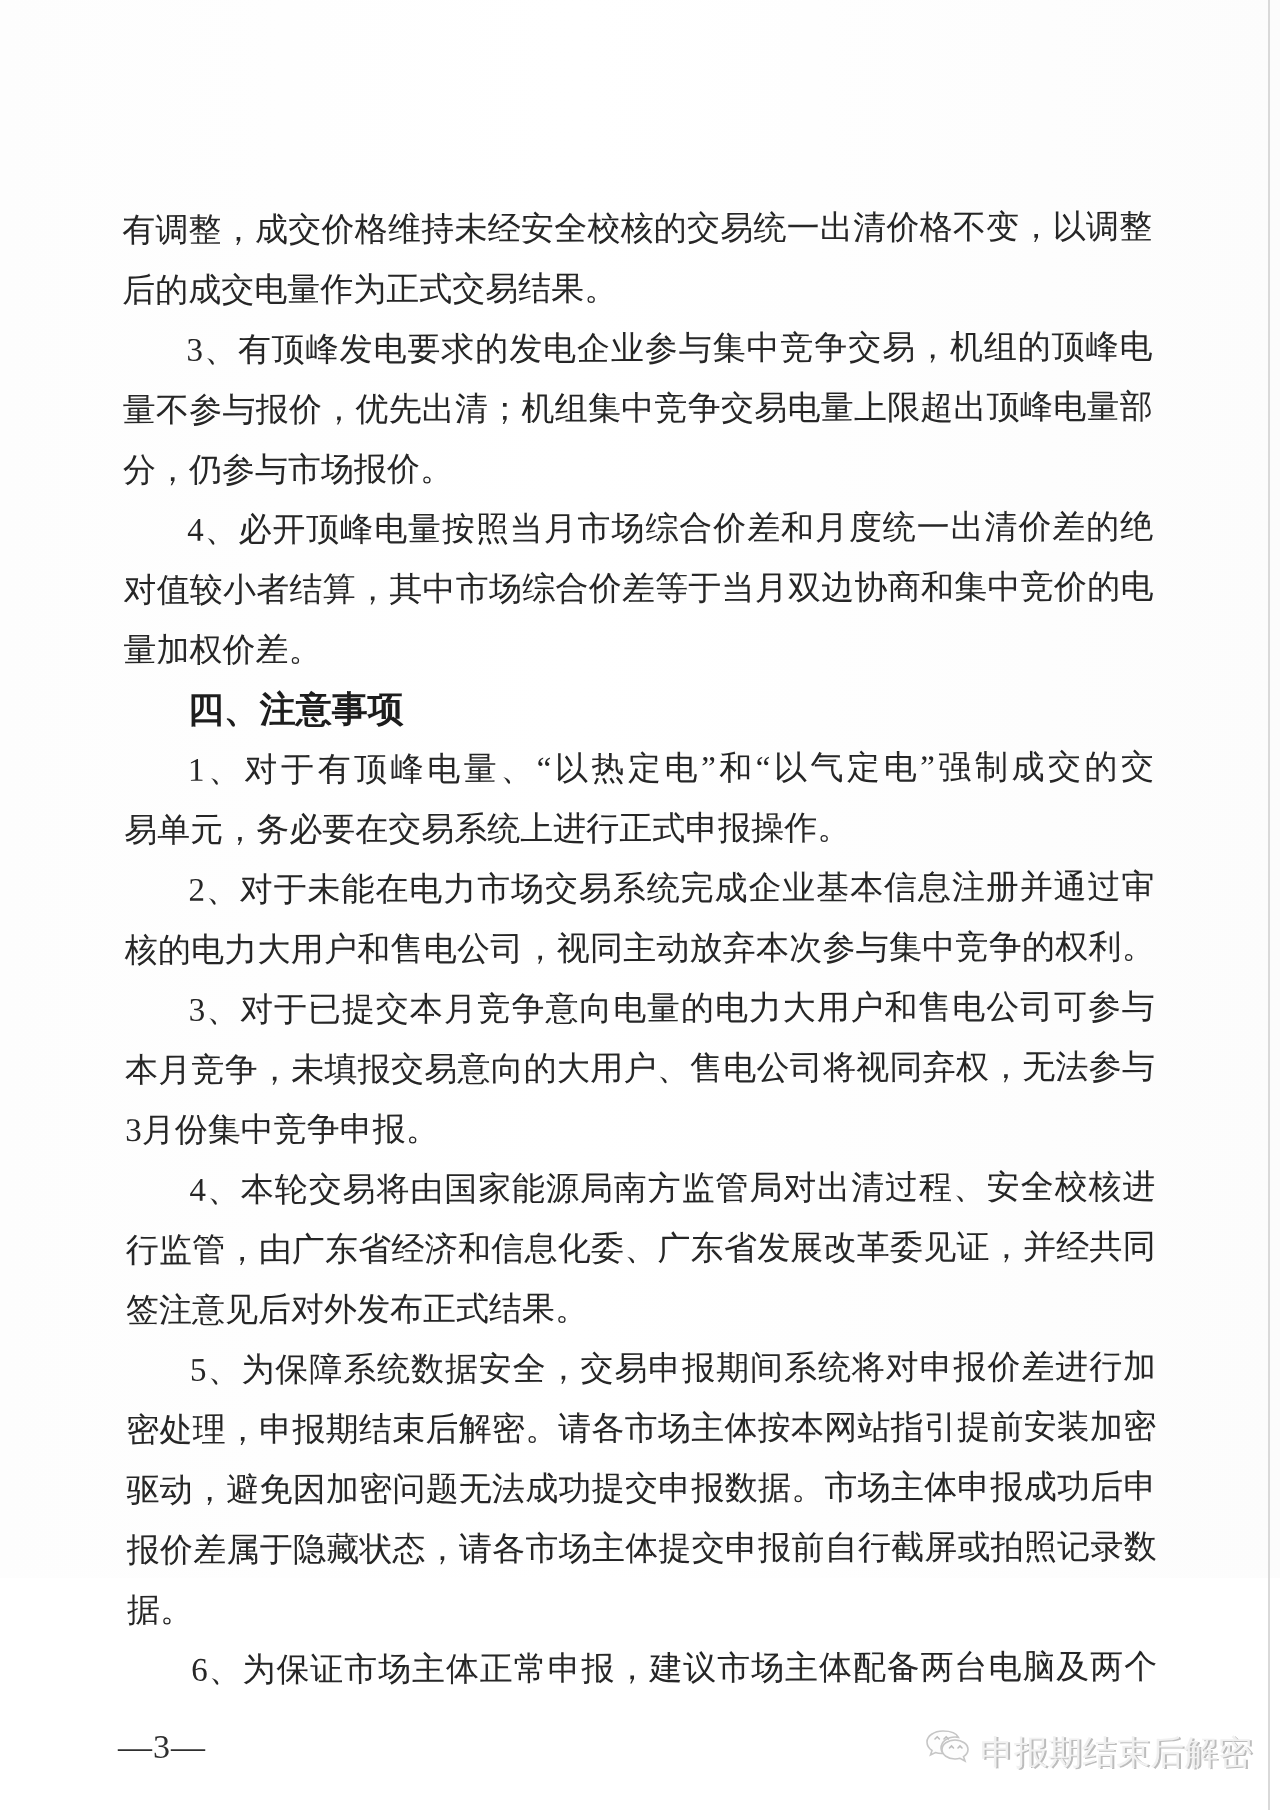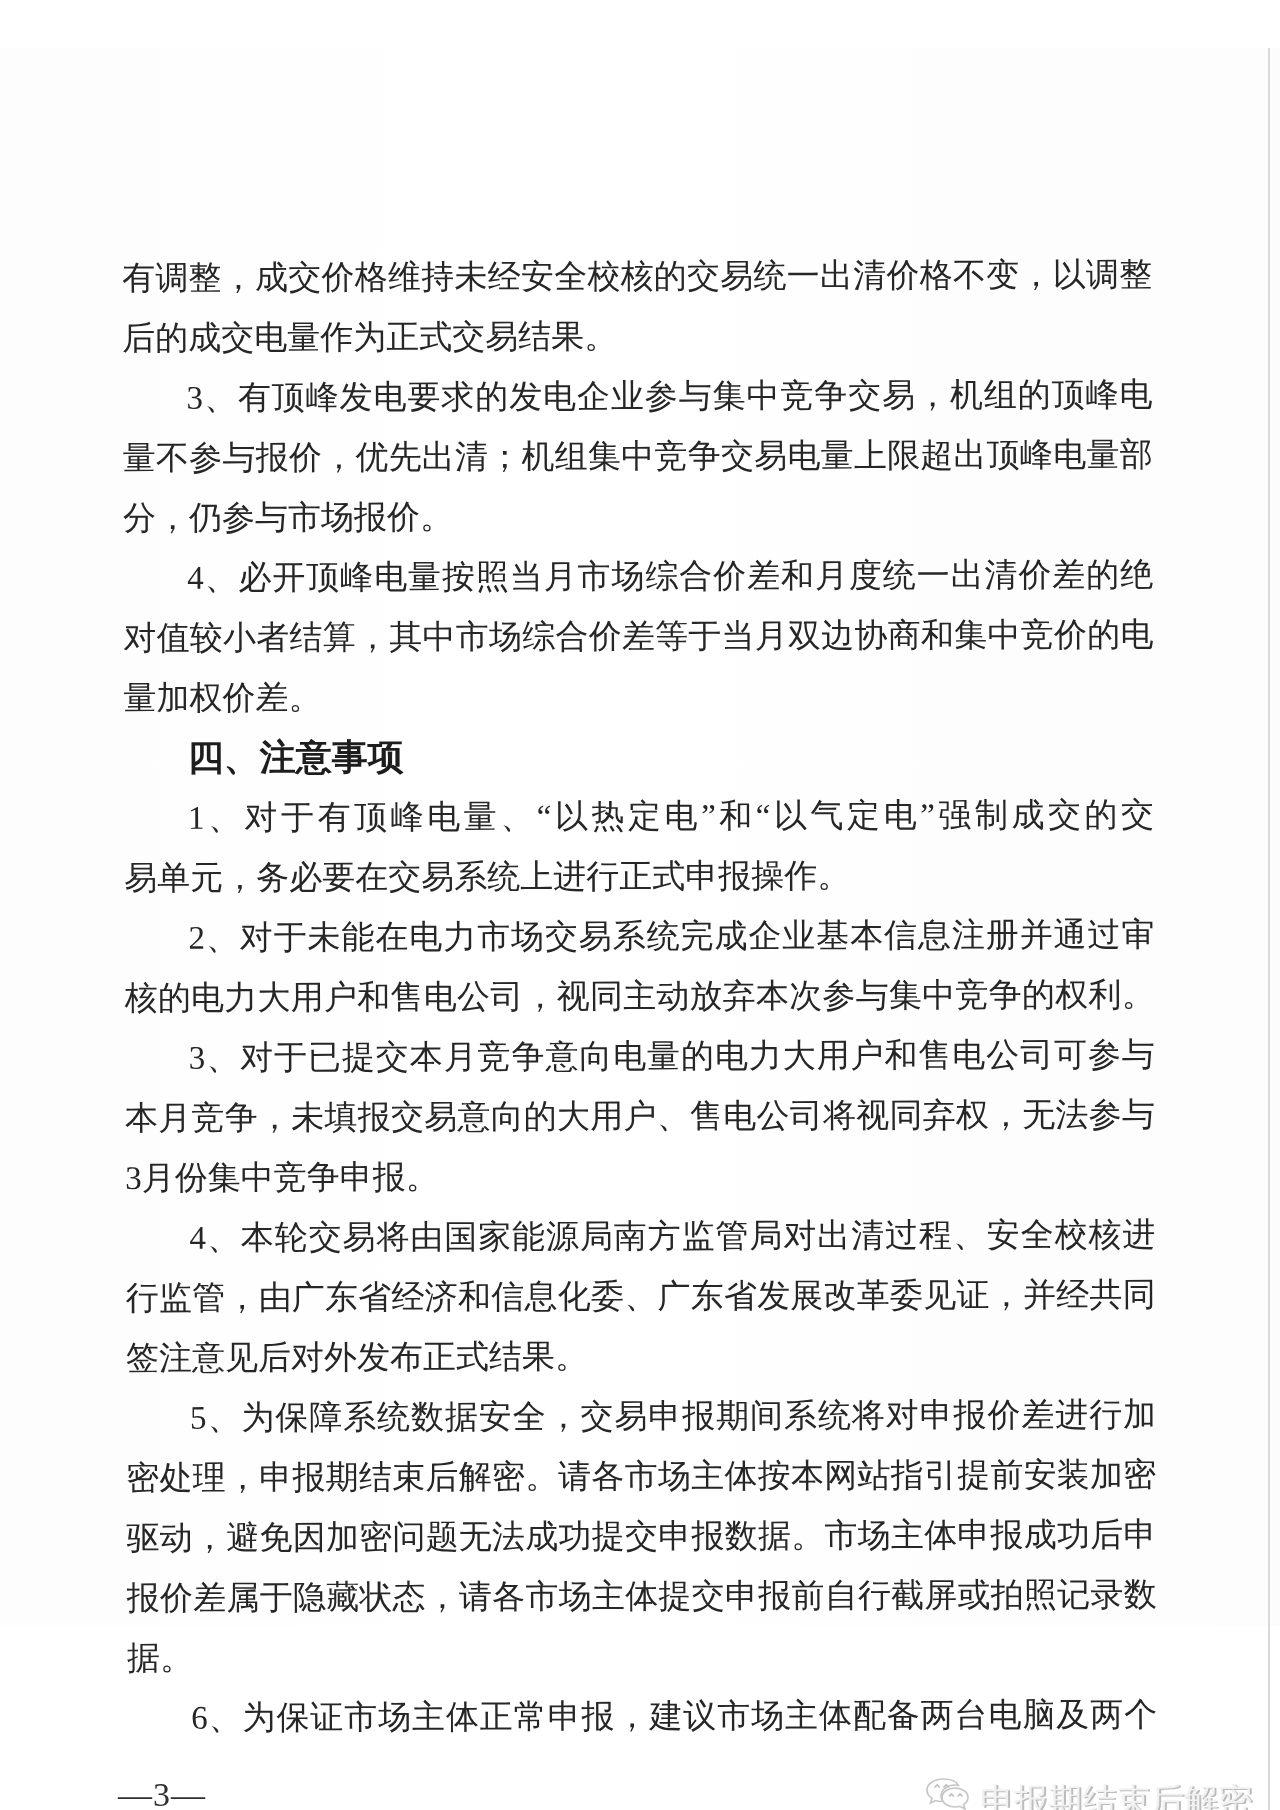--- a/index.html
+++ b/index.html
@@ -9,21 +9,20 @@
     height: 1810px;
     overflow: hidden;
     background: #ffffff;
   }
   .page {
     position: relative;
     width: 1280px;
     height: 1578px;
     background: linear-gradient(90deg, #fdfdfd 0%, #ffffff 45%, #fcfcfc 100%);
     font-family: "Liberation Serif", "DejaVu Serif", serif;
-    margin-top: 48px;
   }
   .scan-edge {
     position: absolute;
     left: 1268px;
     top: 0;
     width: 2px;
     height: 1810px;
     background: #d9d9d9;
   }
   .text-block {

